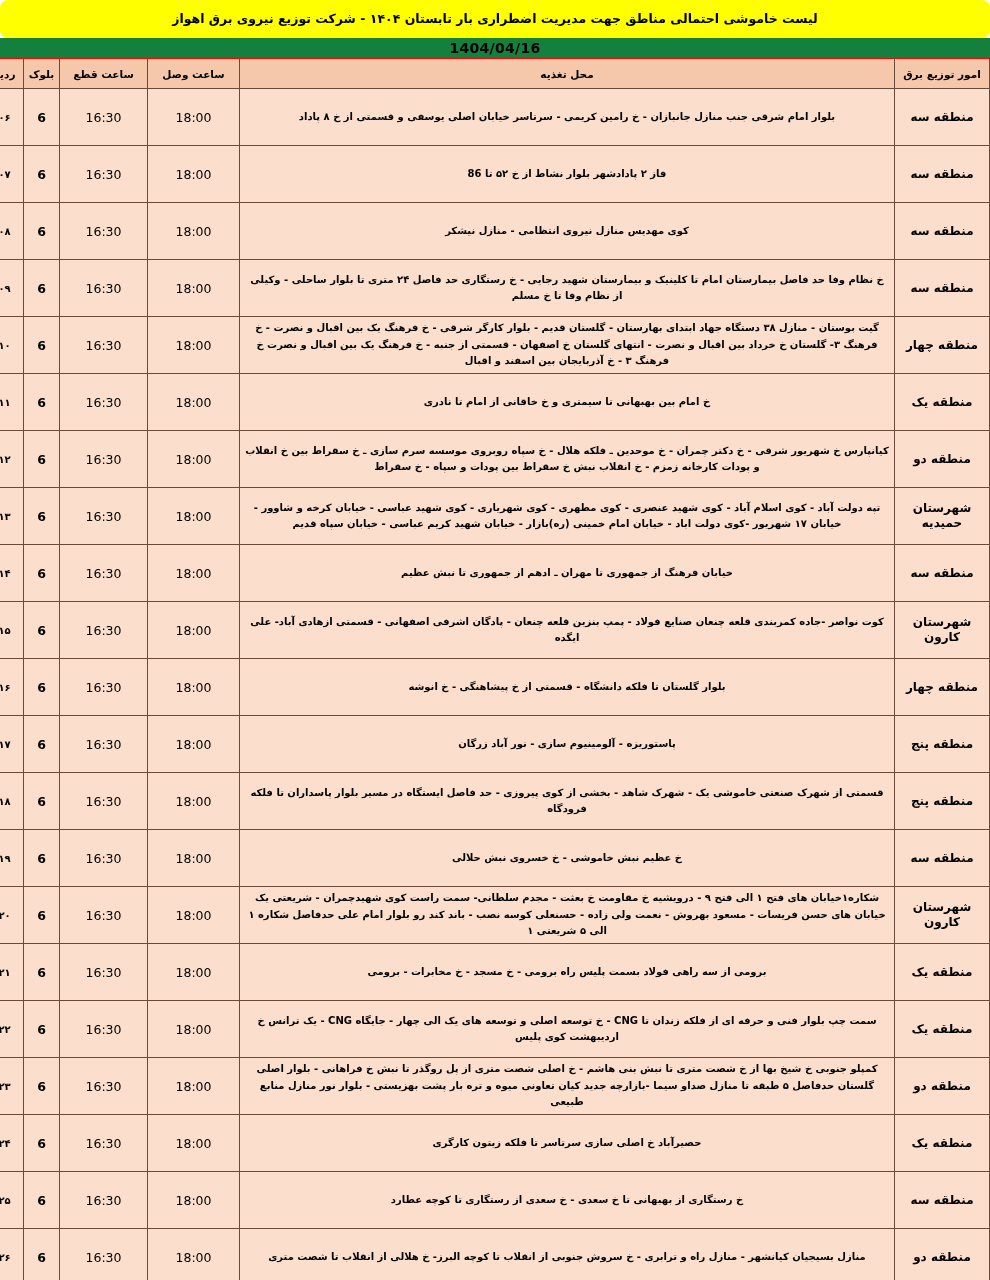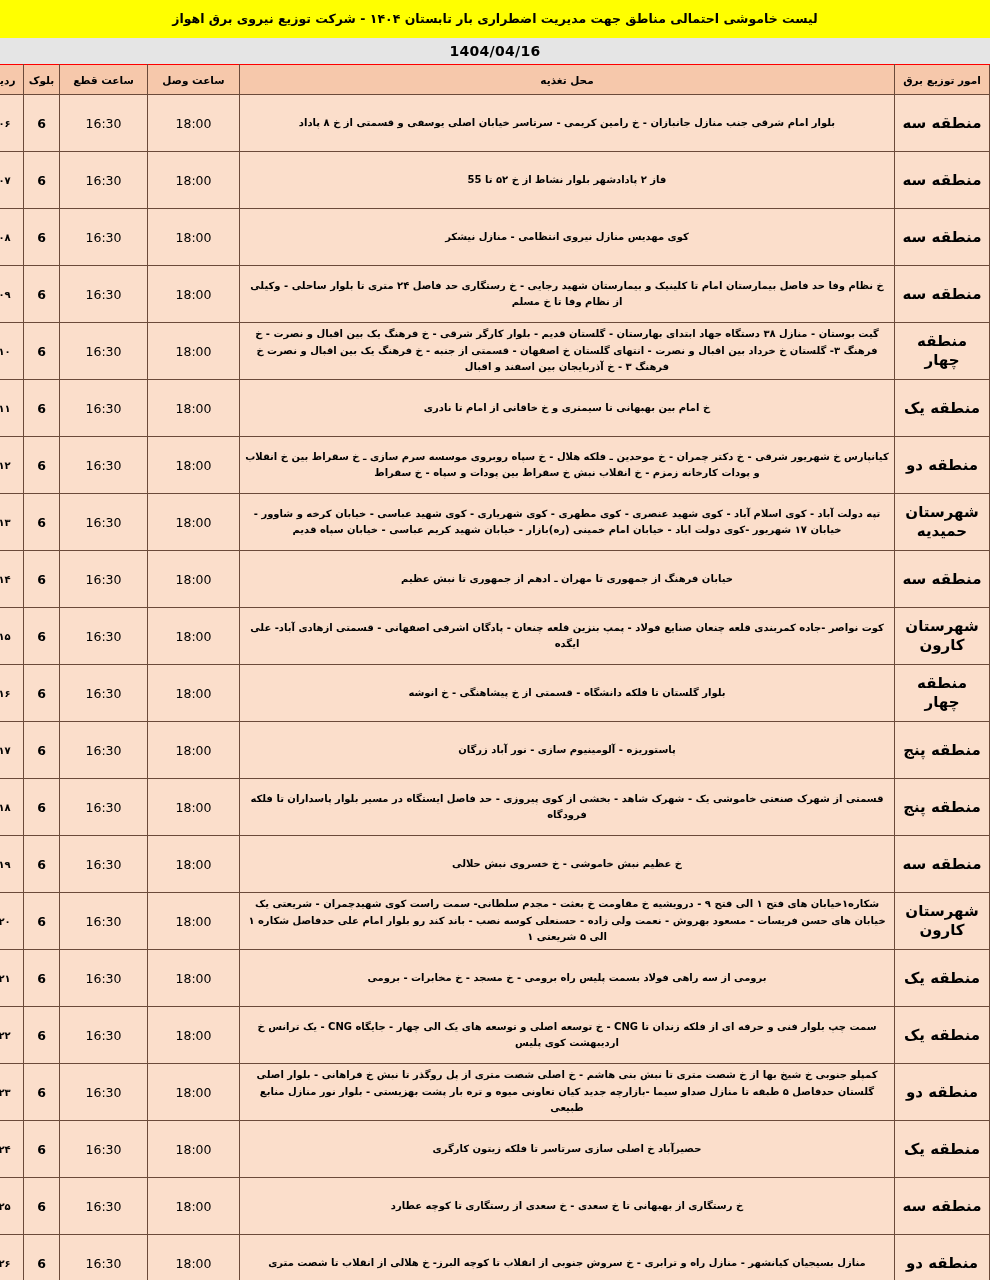--- a/index.html
+++ b/index.html
@@ -15,34 +15,35 @@
 
   
   .title-banner {
     background: #ffff00;
     width: 990px;
     height: 38px;
     display: flex;
     align-items: center;
     justify-content: center;
     text-align: center;
+    border-radius: 8px;
   }
   .title-banner .title-text {
     font-size: 12.5px;
     font-weight: bold;
     color: #000000;
     line-height: 1.1;
     letter-spacing: 0px;
   }
 
   
   .date-banner {
-    background: #e5e5e5;
+    background: #15803d;
     width: 990px;
-    height: 26px;
+    height: 20px;
     display: flex;
     align-items: center;
     justify-content: center;
   }
   .date-banner .date-text {
     font-size: 14px;
     font-weight: bold;
     color: #000000;
     direction: ltr;
     letter-spacing: 0.3px;
@@ -73,21 +74,21 @@
 
   
   col.c-region  { width: 95px; }
   col.c-place   { width: 655px; }
   col.c-on      { width: 92px; }
   col.c-off     { width: 88px; }
   col.c-block   { width: 36px; }
   col.c-row     { width: 44px; }
 
   td.cell-region {
-    font-size: 15px;
+    font-size: 12px;
     font-weight: bold;
     line-height: 1.25;
   }
   td.cell-place {
     font-size: 10px;
     font-weight: bold;
     line-height: 1.65;
     padding: 6px 10px;
   }
   td.cell-time {
@@ -140,21 +141,21 @@
       <tr>
         <td class="cell-region">منطقه سه</td>
         <td class="cell-place">بلوار امام شرقی جنب منازل جانبازان - خ رامین کریمی - سرتاسر خیابان اصلی یوسفی و قسمتی از خ ۸ پاداد</td>
         <td class="cell-time">18:00</td>
         <td class="cell-time">16:30</td>
         <td class="cell-block">6</td>
         <td class="cell-rowno">۱۰۶</td>
       </tr>
       <tr>
         <td class="cell-region">منطقه سه</td>
-        <td class="cell-place">فاز ۲ پاداد‌شهر بلوار نشاط از خ ۵۲ تا 55</td>
+        <td class="cell-place">فاز ۲ پاداد‌شهر بلوار نشاط از خ ۵۲ تا 86</td>
         <td class="cell-time">18:00</td>
         <td class="cell-time">16:30</td>
         <td class="cell-block">6</td>
         <td class="cell-rowno">۱۰۷</td>
       </tr>
       <tr>
         <td class="cell-region">منطقه سه</td>
         <td class="cell-place">کوی مهدیس منازل نیروی انتظامی - منازل نیشکر</td>
         <td class="cell-time">18:00</td>
         <td class="cell-time">16:30</td>

